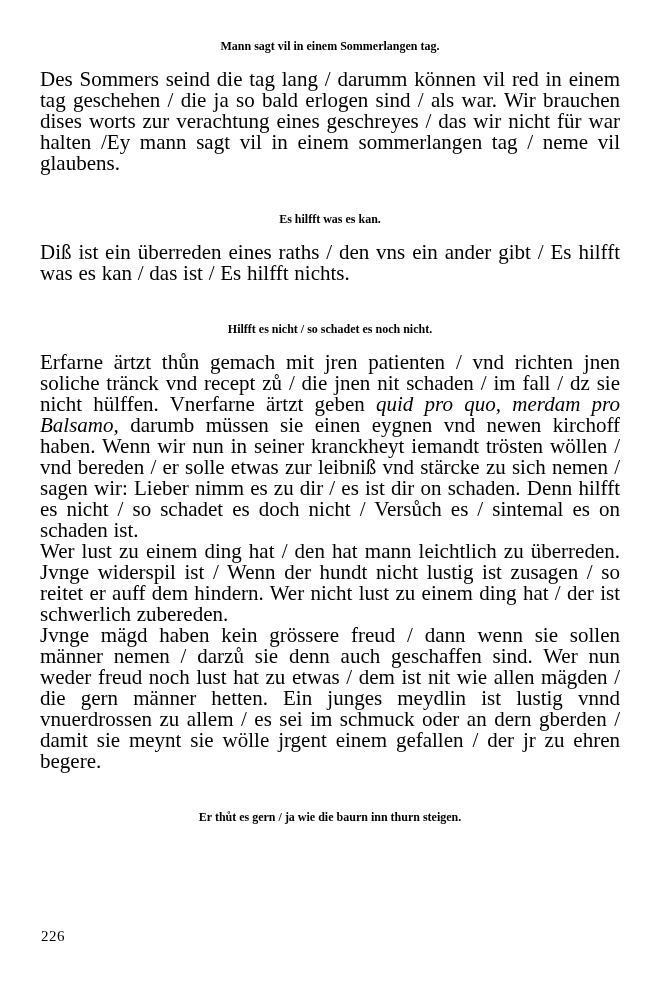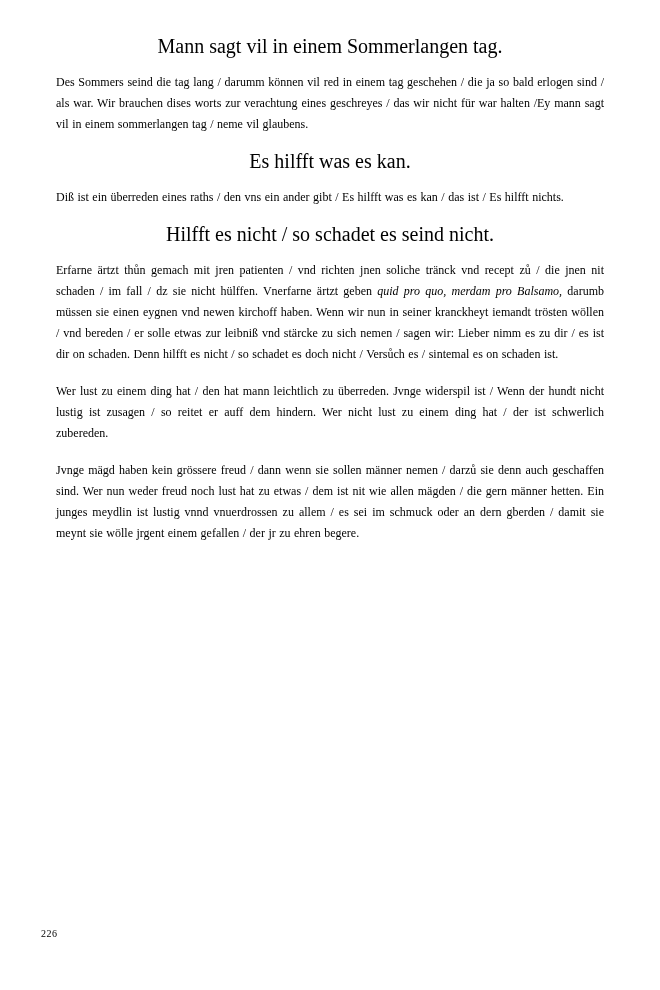--- a/index.html
+++ b/index.html
@@ -15,73 +15,74 @@
     color: #000000;
   }
   .page {
     box-sizing: border-box;
     width: 660px;
     height: 990px;
     padding: 36px 40px 0 40px;
     position: relative;
   }
   .section-heading {
-    font-size: 20px;
+    font-size: 12px;
     line-height: 20px;
-    font-weight: normal;
+    font-weight: bold;
     text-align: center;
     margin: 0 0 13px 0;
   }
   section { margin: 0; }
   section + section .section-heading {
-    margin-top: 16px;
+    margin-top: 35px;
   }
   .section-paragraph {
-    font-size: 12px;
+    font-size: 21px;
     line-height: 21px;
     text-align: justify;
-    margin: 16px;
+    margin: 0;
     word-spacing: 0.5px;
   }
   .latin { font-style: italic; }
   .page-number {
     position: absolute;
     left: 41px;
     top: 928px;
-    font-size: 10px;
+    font-size: 15px;
     letter-spacing: 0.5px;
     font-family: Liberation Serif, serif;
   }
 </style>
 </head>
 <body>
 
 <div class="page">
 
   <section>
     <h2 class="section-heading">Mann sagt vil in einem Sommerlangen tag.</h2>
     <p class="section-paragraph">Des Sommers seind die tag lang / darumm können vil red in einem tag geschehen / die ja so bald erlogen sind / als war. Wir brauchen dises worts zur verachtung eines geschreyes / das wir nicht für war halten /Ey mann sagt vil in einem sommerlangen tag / neme vil glaubens.</p>
   </section>
 
   <section>
     <h2 class="section-heading">Es hilfft was es kan.</h2>
     <p class="section-paragraph">Diß ist ein überreden eines raths / den vns ein ander gibt / Es hilfft was es kan / das ist / Es hilfft nichts.</p>
   </section>
 
   <section>
-    <h2 class="section-heading">Hilfft es nicht / so schadet es seind nicht.</h2>
+    <h2 class="section-heading">Hilfft es nicht / so schadet es noch nicht.</h2>
     <p class="section-paragraph"><span>Erfarne ärtzt thůn gemach mit jren patienten / vnd richten jnen soliche tränck vnd recept zů / die jnen nit schaden / im fall / dz sie nicht hülffen. Vnerfarne ärtzt geben </span><span class="latin">quid pro quo, merdam pro Balsamo,</span><span> darumb müssen sie einen eygnen vnd newen kirchoff haben. Wenn wir nun in seiner kranckheyt iemandt trösten wöllen / vnd bereden / er solle etwas zur leibniß vnd stärcke zu sich nemen / sagen wir: Lieber nimm es zu dir / es ist dir on schaden. Denn hilfft es nicht / so schadet es doch nicht / Versůch es / sintemal es on schaden ist.</span></p>
   </section>
 
   <section>
     <p class="section-paragraph">Wer lust zu einem ding hat / den hat mann leichtlich zu überreden. Jvnge widerspil ist / Wenn der hundt nicht lustig ist zusagen / so reitet er auff dem hindern. Wer nicht lust zu einem ding hat / der ist schwerlich zubereden.</p>
   </section>
 
   <section>
     <p class="section-paragraph">Jvnge mägd haben kein grössere freud / dann wenn sie sollen männer nemen / darzů sie denn auch geschaffen sind. Wer nun weder freud noch lust hat zu etwas / dem ist nit wie allen mägden / die gern männer hetten. Ein junges meydlin ist lustig vnnd vnuerdrossen zu allem / es sei im schmuck oder an dern gberden / damit sie meynt sie wölle jrgent einem gefallen / der jr zu ehren begere.</p>
   </section>
 
   <section>
+    <h2 class="section-heading">Er thůt es gern / ja wie die baurn inn thurn steigen.</h2>
   </section>
 
   <div class="page-number">226</div>
 
 </div>
 
 </body></html>

